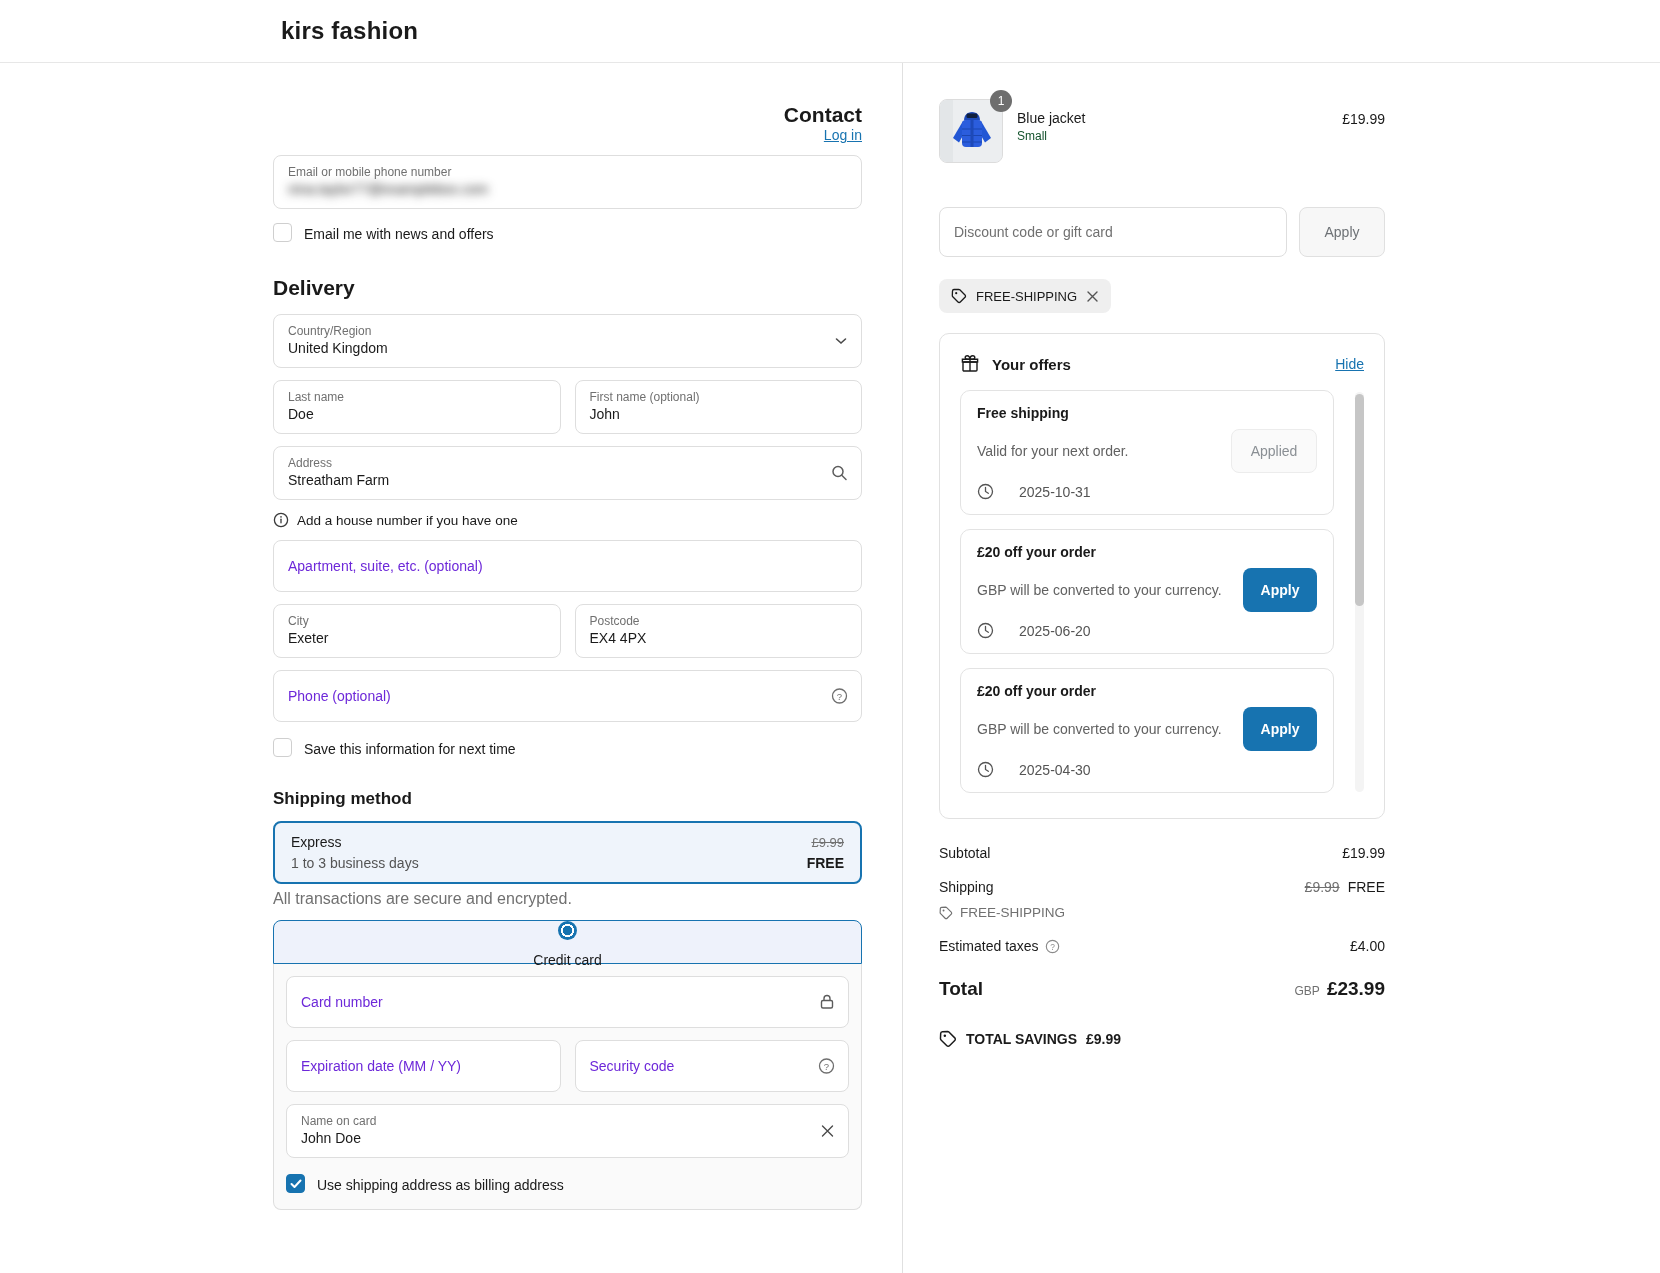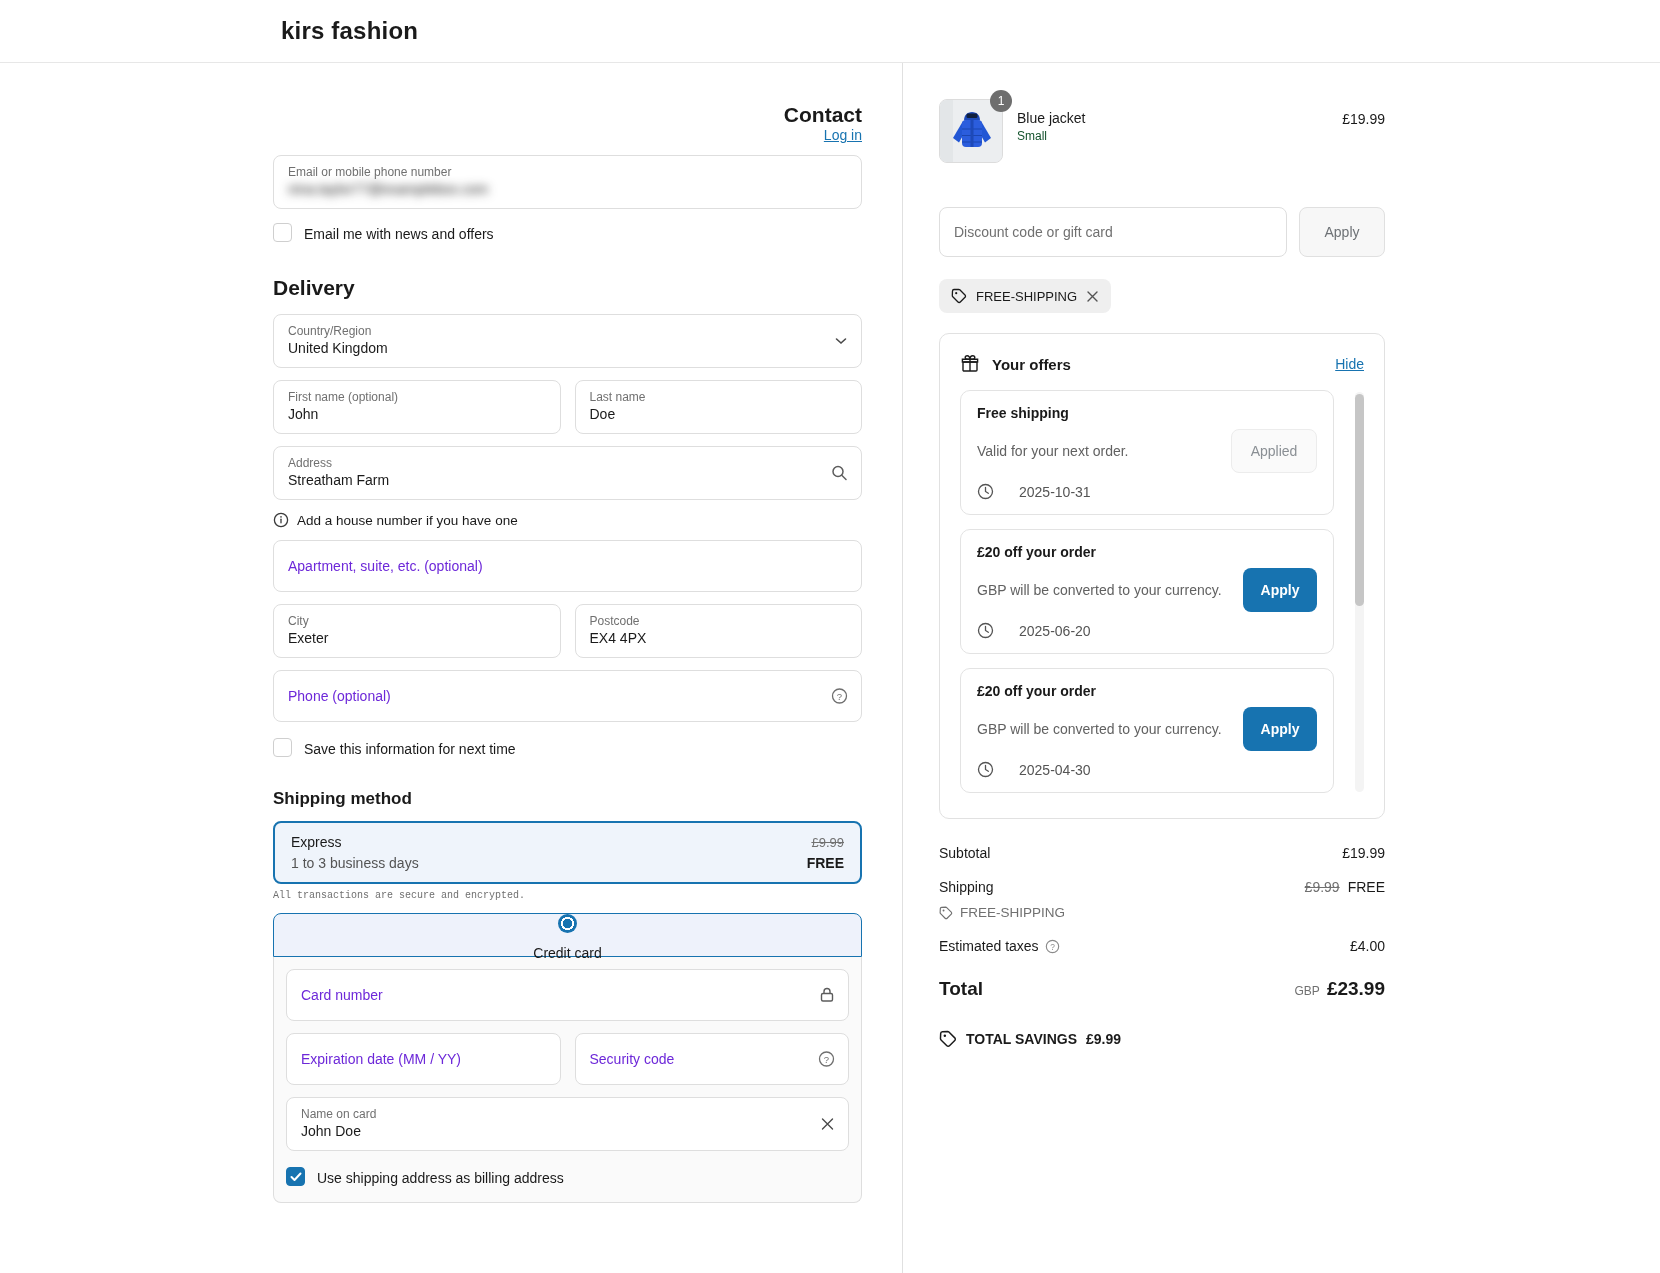--- a/index.html
+++ b/index.html
@@ -38,21 +38,21 @@
 
   .hint-row { display:flex; align-items:center; gap:8px; font-size:13.5px; color:#1a1a1a; }
 
   
   .ship-box { border:2px solid #1773b0; background:#eff4fb; border-radius:8px; padding:11px 16px; display:flex; justify-content:space-between; align-items:center; }
   .ship-name { font-size:14px; }
   .ship-detail { font-size:14px; color:#545454; margin-top:5px; }
   .ship-old { font-size:13px; color:#707070; text-decoration:line-through; text-align:right; }
   .ship-free { font-size:14px; font-weight:bold; text-align:right; margin-top:5px; }
 
-  .pay-sub { font-size:10px; color:#707070;font-family:Liberation Mono, monospace; }
+  .pay-sub { font-size:16px; color:#707070; }
 
   
   .pay-header { border:1px solid #1773b0; background:#eef2fb; border-radius:8px 8px 0 0; height:44px; display:flex; align-items:center; gap:12px; padding:0 14px;flex-direction:column; }
   .radio { width:19px; height:19px; border-radius:50%; flex:none;
            background:radial-gradient(circle at 50% 50%, #1773b0 0 4.5px, #fff 4.5px 6.5px, #1773b0 6.5px 10px); }
   .pay-label { font-size:14px; }
   .badge-b { margin-left:auto; width:38px; height:26px; border-radius:4px; color:#fff; font-weight:bold; font-size:15px;
              display:flex; align-items:center; justify-content:center;
              background:#f0a33b; background-image:repeating-linear-gradient(135deg, rgba(255,255,255,.22) 0 4px, rgba(255,255,255,0) 4px 9px); }
   .pay-body { border:1px solid #dedede; border-top:none; background:#fafafa; border-radius:0 0 8px 8px; padding:12px 12px 16px 12px; }
@@ -136,26 +136,26 @@
         <div class="flabel">Country/Region</div>
         <div class="fvalue">United Kingdom</div>
         <span class="ficon">
           <svg width="14" height="14" viewBox="0 0 14 14" fill="none" stroke="#4a4a4a" stroke-width="1.6" stroke-linecap="round">
               <path d="M2.5 5l4.5 4 4.5-4"></path>
             </svg>
         </span>
       </div>
       <div class="two-col mt12">
         <div class="field">
+          <div class="flabel">Last name</div>
+          <div class="fvalue">Doe</div>
+        </div>
+        <div class="field">
           <div class="flabel">First name (optional)</div>
           <div class="fvalue">John</div>
-        </div>
-        <div class="field">
-          <div class="flabel">Last name</div>
-          <div class="fvalue">Doe</div>
         </div>
       </div>
       <div class="field mt12">
         <div class="flabel">Address</div>
         <div class="fvalue">Streatham Farm</div>
         <span class="ficon">
           <svg width="17" height="17" viewBox="0 0 17 17" fill="none" stroke="#5c5c5c" stroke-width="1.5" stroke-linecap="round">
               <circle cx="7" cy="7" r="5"></circle>
               <path d="M11 11l4 4"></path>
             </svg>

